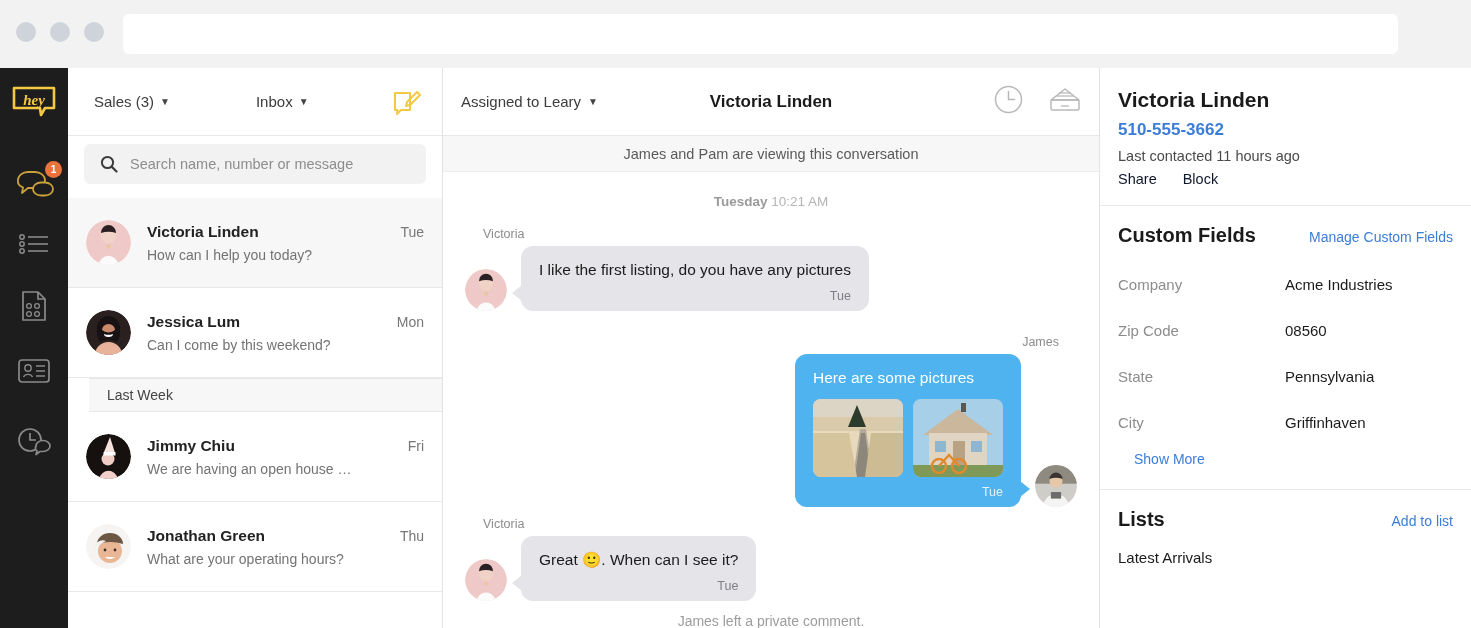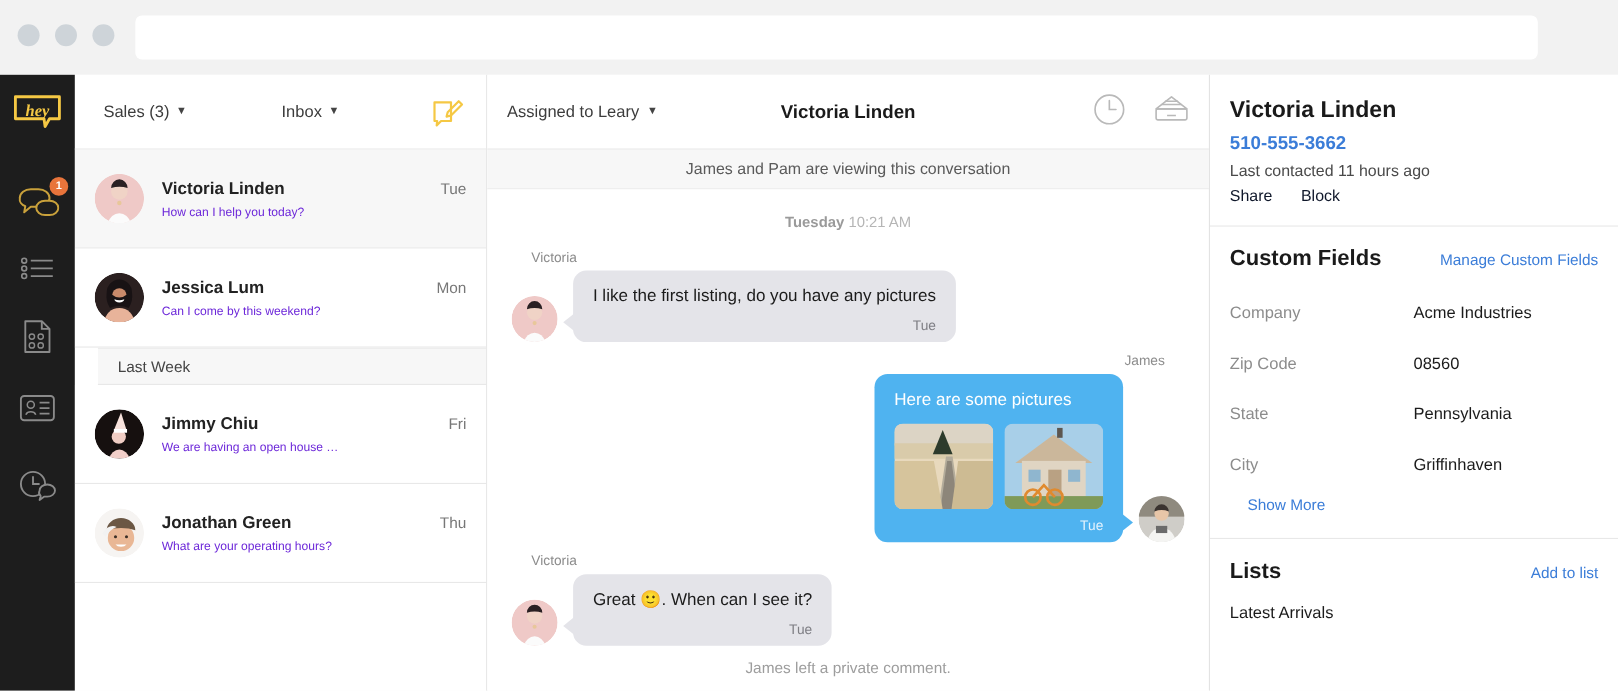--- a/index.html
+++ b/index.html
@@ -79,21 +79,21 @@
   .convo {
     height:90px; display:flex; align-items:center; gap:16px; padding:0 18px;
     border-bottom:1px solid #e8e8e8; cursor:pointer; position:relative; background:#fff;
   }
   .convo.selected { background:#f7f7f7; }
   .avatar { width:45px; height:45px; border-radius:50%; flex:0 0 45px; overflow:hidden; position:relative; }
   .convo-body { flex:1; min-width:0; }
   .convo-row1 { display:flex; align-items:baseline; justify-content:space-between; }
   .convo-name { font-size:15.5px; font-weight:bold; color:#222; }
   .convo-time { font-size:14px; color:#777; margin-left:8px; }
-  .convo-prev { font-size:11px; color:#6d28d9; margin-top:6px; white-space:nowrap; overflow:hidden; text-overflow:ellipsis; }
+  .convo-prev { font-size:14px; color:#737373; margin-top:6px; white-space:nowrap; overflow:hidden; text-overflow:ellipsis; }
 
   
   .thread { flex:1; display:flex; flex-direction:column; border-right:1px solid #e3e3e3; min-width:0; background:#fff; }
   .thread-head {
     height:68px; display:flex; align-items:center; border-bottom:1px solid #e8e8e8;
     padding:0 18px; position:relative;
   }
   .assigned { font-size:15px; color:#3c3c3c; display:flex; align-items:center; gap:7px; cursor:pointer; }
   .thread-title {
     position:absolute; left:0; right:0; text-align:center; font-size:17px; font-weight:bold; color:#1a1a1a;
@@ -108,21 +108,21 @@
 
   .msgs { flex:1; padding:16px 0 0 0; overflow:hidden; position:relative; }
   .daystamp { text-align:center; font-size:13.5px; color:#b5b5b5; margin:6px 0 18px 0; }
   .daystamp b { color:#9a9a9a; font-weight:bold; }
 
   .row { display:flex; padding:0 22px; margin-bottom:10px; align-items:flex-end; }
   .row.out { justify-content:flex-end; }
   .msg-avatar { width:42px; height:42px; border-radius:50%; flex:0 0 42px; overflow:hidden; }
   .col { display:flex; flex-direction:column; }
   .sender { font-size:12.5px; color:#8c8c8c; margin:0 0 5px 18px; }
-  .row.out .sender { text-align:right; margin:0 18px 5px 0; }
+  .row.out .sender { text-align:right; margin:14px 18px 5px 0; }
 
   .bubble { position:relative; border-radius:12px; padding:14px 18px 8px 18px; max-width:430px; }
   .bubble.in { background:#e4e4e9; margin-left:14px; }
   .bubble.out { background:#4fb3f0; color:#fff; margin-right:14px; }
   .bubble-text { font-size:15.5px; line-height:1.35; color:#1b1b1b; }
   .bubble.out .bubble-text { color:#fff; }
   .bubble-time { font-size:12.5px; color:#7e7e84; text-align:right; margin-top:8px; }
   .bubble.out .bubble-time { color:#e3f2fd; }
   .bubble.in::after {
     content:""; position:absolute; left:-9px; bottom:10px; width:0; height:0;
@@ -248,20 +248,29 @@
         </div>
         <div class="compose">
           <svg width="30" height="28" viewBox="0 0 30 28">
             <path d="M3 4 h15 v17 h-9 l-4 4 0.4 -4 H3 z" fill="none" stroke="#f5c844" stroke-width="2" stroke-linejoin="round"></path>
             <path d="M15 13 L25 3 l3 3 L18 16 l-4 1 z" fill="none" stroke="#f5c844" stroke-width="2" stroke-linejoin="round"></path>
           </svg>
         </div>
       </div>
 
 
+      <div class="searchwrap">
+        <div class="search">
+          <svg width="18" height="18" viewBox="0 0 18 18">
+            <circle cx="7.5" cy="7.5" r="5.6" fill="none" stroke="#3c3c3c" stroke-width="2"></circle>
+            <line x1="11.6" y1="11.6" x2="16.5" y2="16.5" stroke="#3c3c3c" stroke-width="2.2" stroke-linecap="round"></line>
+          </svg>
+          <input value="" placeholder="Search name, number or message" style="">
+        </div>
+      </div>
 
       <div class="convos">
 
         <div class="convo selected">
           <div class="avatar">
             <svg width="45" height="45" viewBox="0 0 45 45">
               <circle cx="22.5" cy="22.5" r="22.5" fill="#efc9c7"></circle>
               <path d="M12 45 a11 13 0 0 1 21 0 z" fill="#fbfbfb"></path>
               <circle cx="22.5" cy="16" r="7.5" fill="#f0d3c6"></circle>
               <path d="M15 13 a7.5 8 0 0 1 15 0 a12 5 0 0 0 -15 0z" fill="#2a2023"></path>

